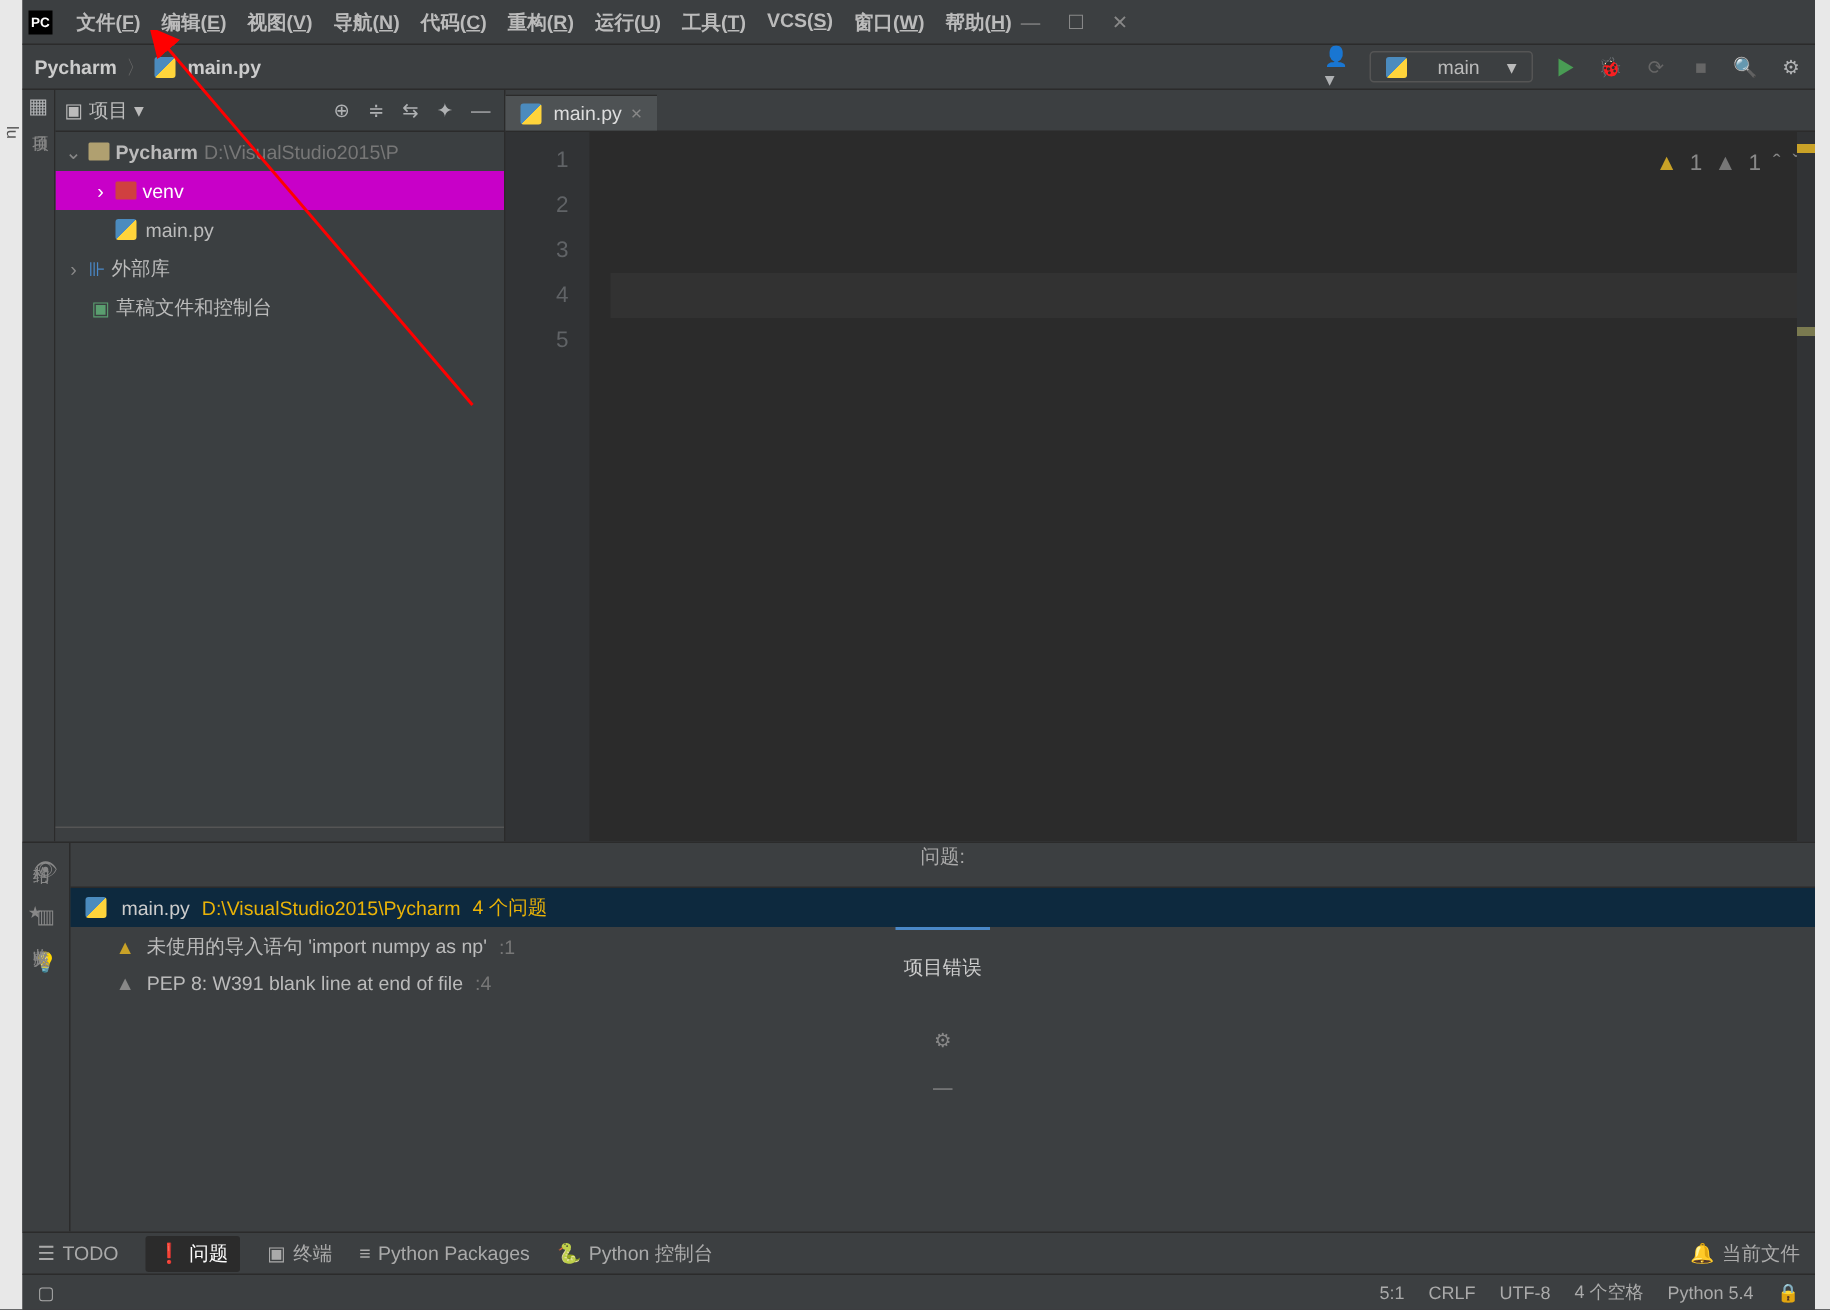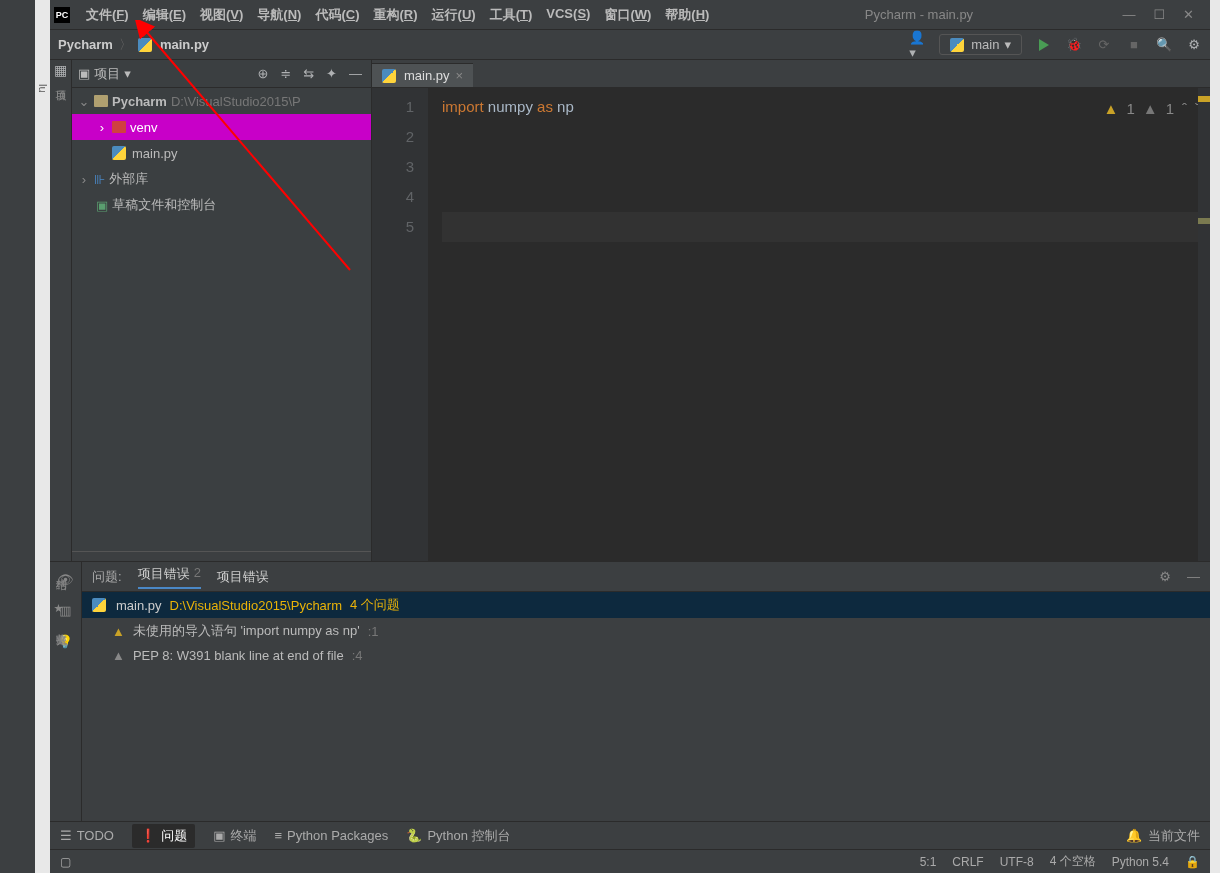--- a/index.html
+++ b/index.html
@@ -1,34 +1,34 @@
 <!DOCTYPE html>
 <html><head>
 <meta charset="utf-8">
 <style>
 * { margin: 0; padding: 0; box-sizing: border-box; font-family: "Segoe UI", Arial, sans-serif; }
 body { background: #3c3f41; color: #bbbbbb; width: 1220px; height: 873px; overflow: hidden; font-size: 13px; }
-.root { display: flex; height: 100%; margin-left: 35px; }
+.root { display: flex; height: 100%; }
 .left-margin { width: 15px; background: #e8e8e8; display: flex; flex-direction: column; align-items: center; padding-top: 80px; font-size: 11px; color: #555; }
 .left-margin .vtext { writing-mode: vertical-lr; margin: 4px 0; }
 .main-col { flex: 1; display: flex; flex-direction: column; position: relative; }
 .titlebar { height: 30px; background: #3c3f41; display: flex; align-items: center; padding: 0 4px; border-bottom: 1px solid #2b2b2b; }
 .app-icon { width: 16px; height: 16px; background: #000; color: #fff; font-size: 9px; display: flex; align-items: center; justify-content: center; margin-right: 10px; font-weight: bold; }
 .menu-items { display: flex; gap: 2px; }
 .menu-item { padding: 3px 6px; color: #bbbbbb; cursor: default; font-weight: bold; }
 .menu-item u { text-decoration: underline; }
 .title-text { flex: 1; text-align: center; color: #888; }
 .win-controls { display: flex; gap: 18px; padding-right: 12px; color: #888; }
 .win-controls span { cursor: default; }
 .navbar { height: 30px; background: #3c3f41; display: flex; align-items: center; padding: 0 8px; border-bottom: 1px solid #2b2b2b; }
 .breadcrumb { display: flex; align-items: center; gap: 6px; font-weight: bold; color: #ccc; }
 .breadcrumb .sep { color: #666; font-weight: normal; }
 .py-icon { width: 14px; height: 14px; display: inline-block; background: linear-gradient(135deg,#4b8bbe 50%,#ffd43b 50%); border-radius: 2px; margin-right: 2px; }
 .navbar-right { margin-left: auto; display: flex; align-items: center; gap: 14px; }
-.run-config { display: flex; align-items: center; gap: 5px; border: 1px solid #555; padding: 2px 10px; border-radius: 3px; }
+.run-config { display: flex; align-items: center; gap: 18px; border: 1px solid #555; padding: 2px 10px; border-radius: 3px; }
 .icon { width: 16px; height: 16px; display: inline-flex; align-items: center; justify-content: center; color: #afb1b3; }
 .icon.green { color: #499c54; }
 .icon.play svg { fill: #499c54; }
 .body-row { flex: 1; display: flex; min-height: 0; }
 .gutter-left { width: 22px; background: #3c3f41; border-right: 1px solid #2b2b2b; display:flex; flex-direction:column; align-items:center; padding-top:2px;}
 .gutter-left .vlabel { writing-mode: vertical-rl; font-size: 11px; color:#888; margin-top:4px;}
 .sidebar { width: 300px; background: #3b3f41; display: flex; flex-direction: column; border-right: 1px solid #2b2b2b; }
 .sidebar-hdr { height: 28px; display: flex; align-items: center; padding: 0 6px; border-bottom: 1px solid #2b2b2b; gap: 6px; }
 .sidebar-hdr .title { display:flex; align-items:center; gap:4px; }
 .sidebar-hdr .spacer { flex:1; }
@@ -51,21 +51,21 @@
 .code-line.cur { background:#323232; }
 .kw { color:#cc7832; }
 .plain { color:#a9b7c6; }
 .inspect { position:absolute; top:6px; right:10px; display:flex; gap:8px; align-items:center; color:#888;}
 .warn-tri { color:#c9a227; }
 .stripe { position:absolute; right:0; top:0; width:12px; height:100%; background:#313335;}
 .stripe .mark { position:absolute; right:0; width:12px; height:6px; background:#c9a227;}
 .problems { height:260px; background:#3c3f41; border-top:1px solid #2b2b2b; display:flex;}
 .problems-left { width:32px; background:#3c3f41; display:flex; flex-direction:column; align-items:center; gap:16px; padding-top:10px; border-right:1px solid #2b2b2b;}
 .problems-main { flex:1; display:flex; flex-direction:column;}
-.prob-tabs { height:30px; display:flex; align-items:center; padding:0 10px; gap:16px; border-bottom:1px solid #2b2b2b;}
+.prob-tabs { height:30px; display:flex; align-items:center; padding:0 10px; gap:16px; border-bottom:1px solid #2b2b2b;flex-direction:column;}
 .prob-tabs .lbl { color:#aaa; }
 .prob-tabs .tab-p { color:#ccc; cursor:default; display:flex; gap:4px;}
 .prob-tabs .tab-p.active { border-bottom:2px solid #4a88c7; padding-bottom:4px;}
 .prob-tabs .count { color:#777;}
 .prob-tabs .spacer { flex:1;}
 .prob-file { background:#0d293e; padding:4px 10px; display:flex; align-items:center; gap:8px; color:#ccc;}
 .prob-file .dim { color:#eab308;}
 .prob-item { padding:4px 10px 4px 30px; display:flex; align-items:center; gap:8px;}
 .prob-item .dim { color:#777;}
 .bottom-tabs { height:28px; background:#3c3f41; border-top:1px solid #2b2b2b; display:flex; align-items:center; padding:0 10px; gap:18px;}
@@ -95,21 +95,20 @@
         <div class="menu-item"><span>视图(</span><u>V</u>)</div>
         <div class="menu-item"><span>导航(</span><u>N</u>)</div>
         <div class="menu-item"><span>代码(</span><u>C</u>)</div>
         <div class="menu-item"><span>重构(</span><u>R</u>)</div>
         <div class="menu-item"><span>运行(</span><u>U</u>)</div>
         <div class="menu-item"><span>工具(</span><u>T</u>)</div>
         <div class="menu-item"><span>VCS(</span><u>S</u>)</div>
         <div class="menu-item"><span>窗口(</span><u>W</u>)</div>
         <div class="menu-item"><span>帮助(</span><u>H</u>)</div>
       </div>
-      <div class="title-text">Pycharm - main.py</div>
       <div class="win-controls">
         <span>—</span>
         <span>☐</span>
         <span>✕</span>
       </div>
     </div>
 
     <div class="navbar">
       <div class="breadcrumb">
         <span>Pycharm</span>
@@ -191,21 +190,20 @@
         </div>
         <div class="editor">
           <div class="ln-gutter">
             <div>1</div>
               <div>2</div>
               <div>3</div>
               <div>4</div>
               <div>5</div>
           </div>
           <div class="code-area">
-            <div class="code-line"><span class="kw">import</span> <span class="plain">numpy </span><span class="kw">as</span> <span class="plain">np</span></div>
             <div class="code-line"></div>
             <div class="code-line"></div>
             <div class="code-line"></div>
             <div class="code-line cur"></div>
             <div class="inspect">
               <span class="warn-tri">▲</span>
                 <span>1</span>
               <span class="warn-tri" style="color:#777">▲</span>
                 <span>1</span>
               <span>ˆ</span>

